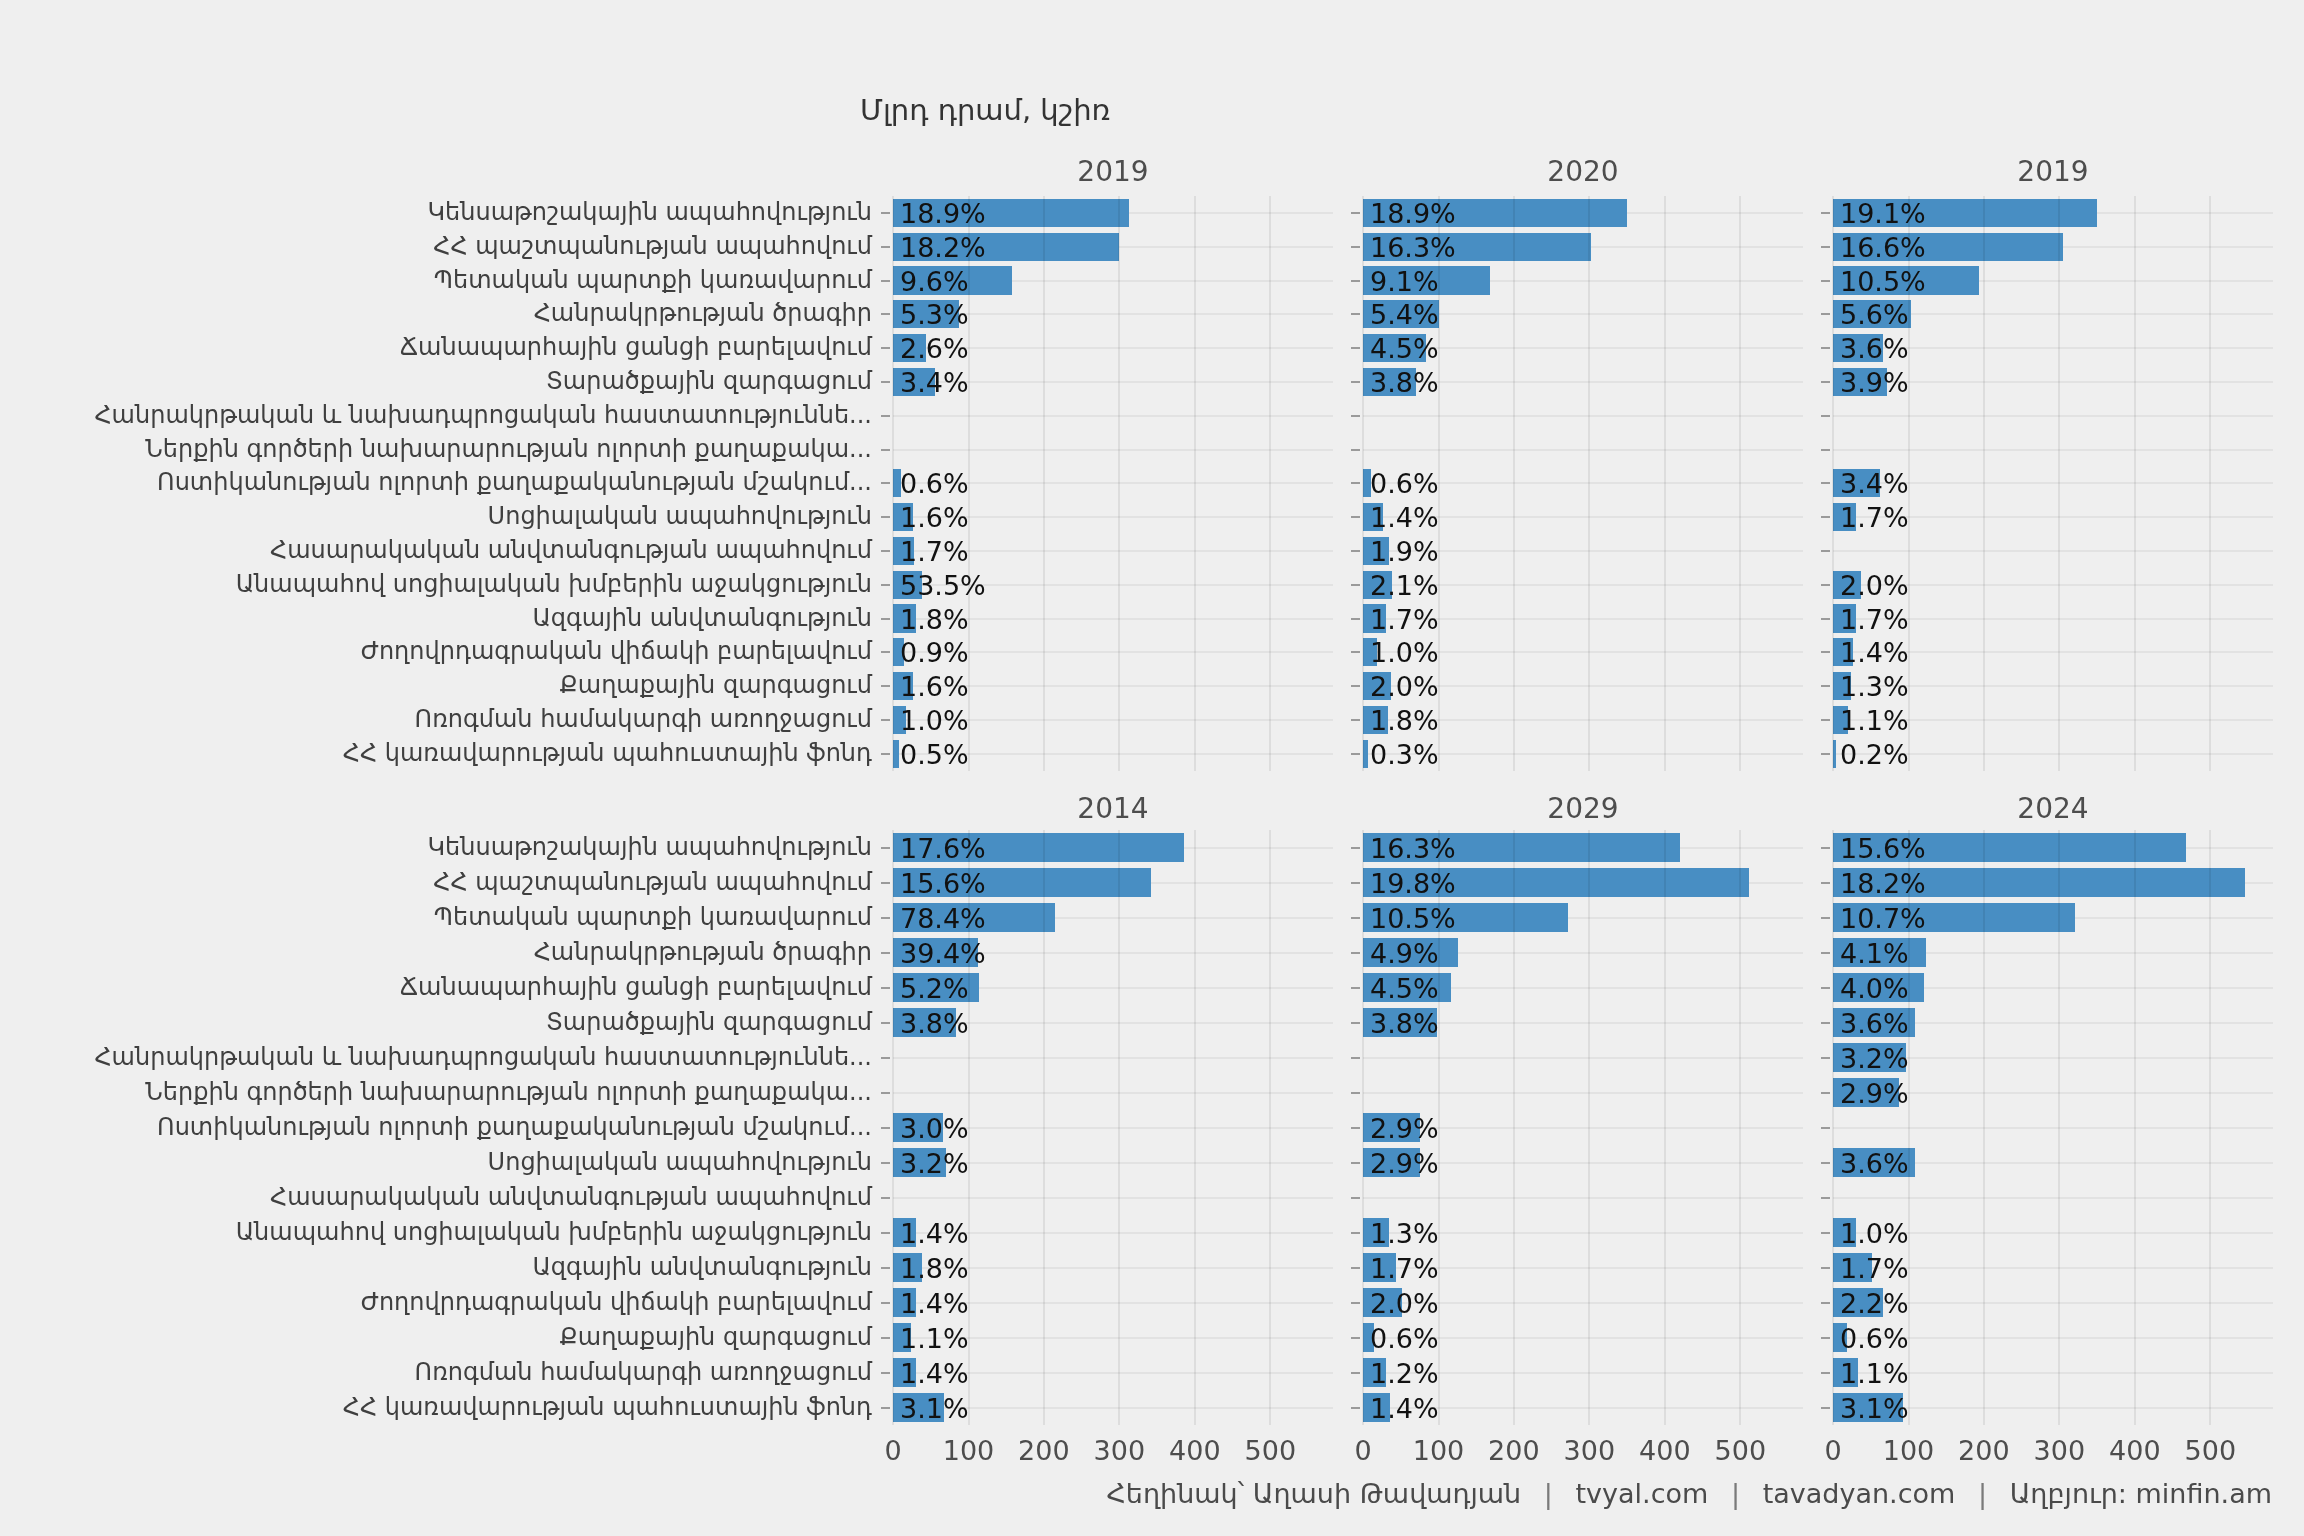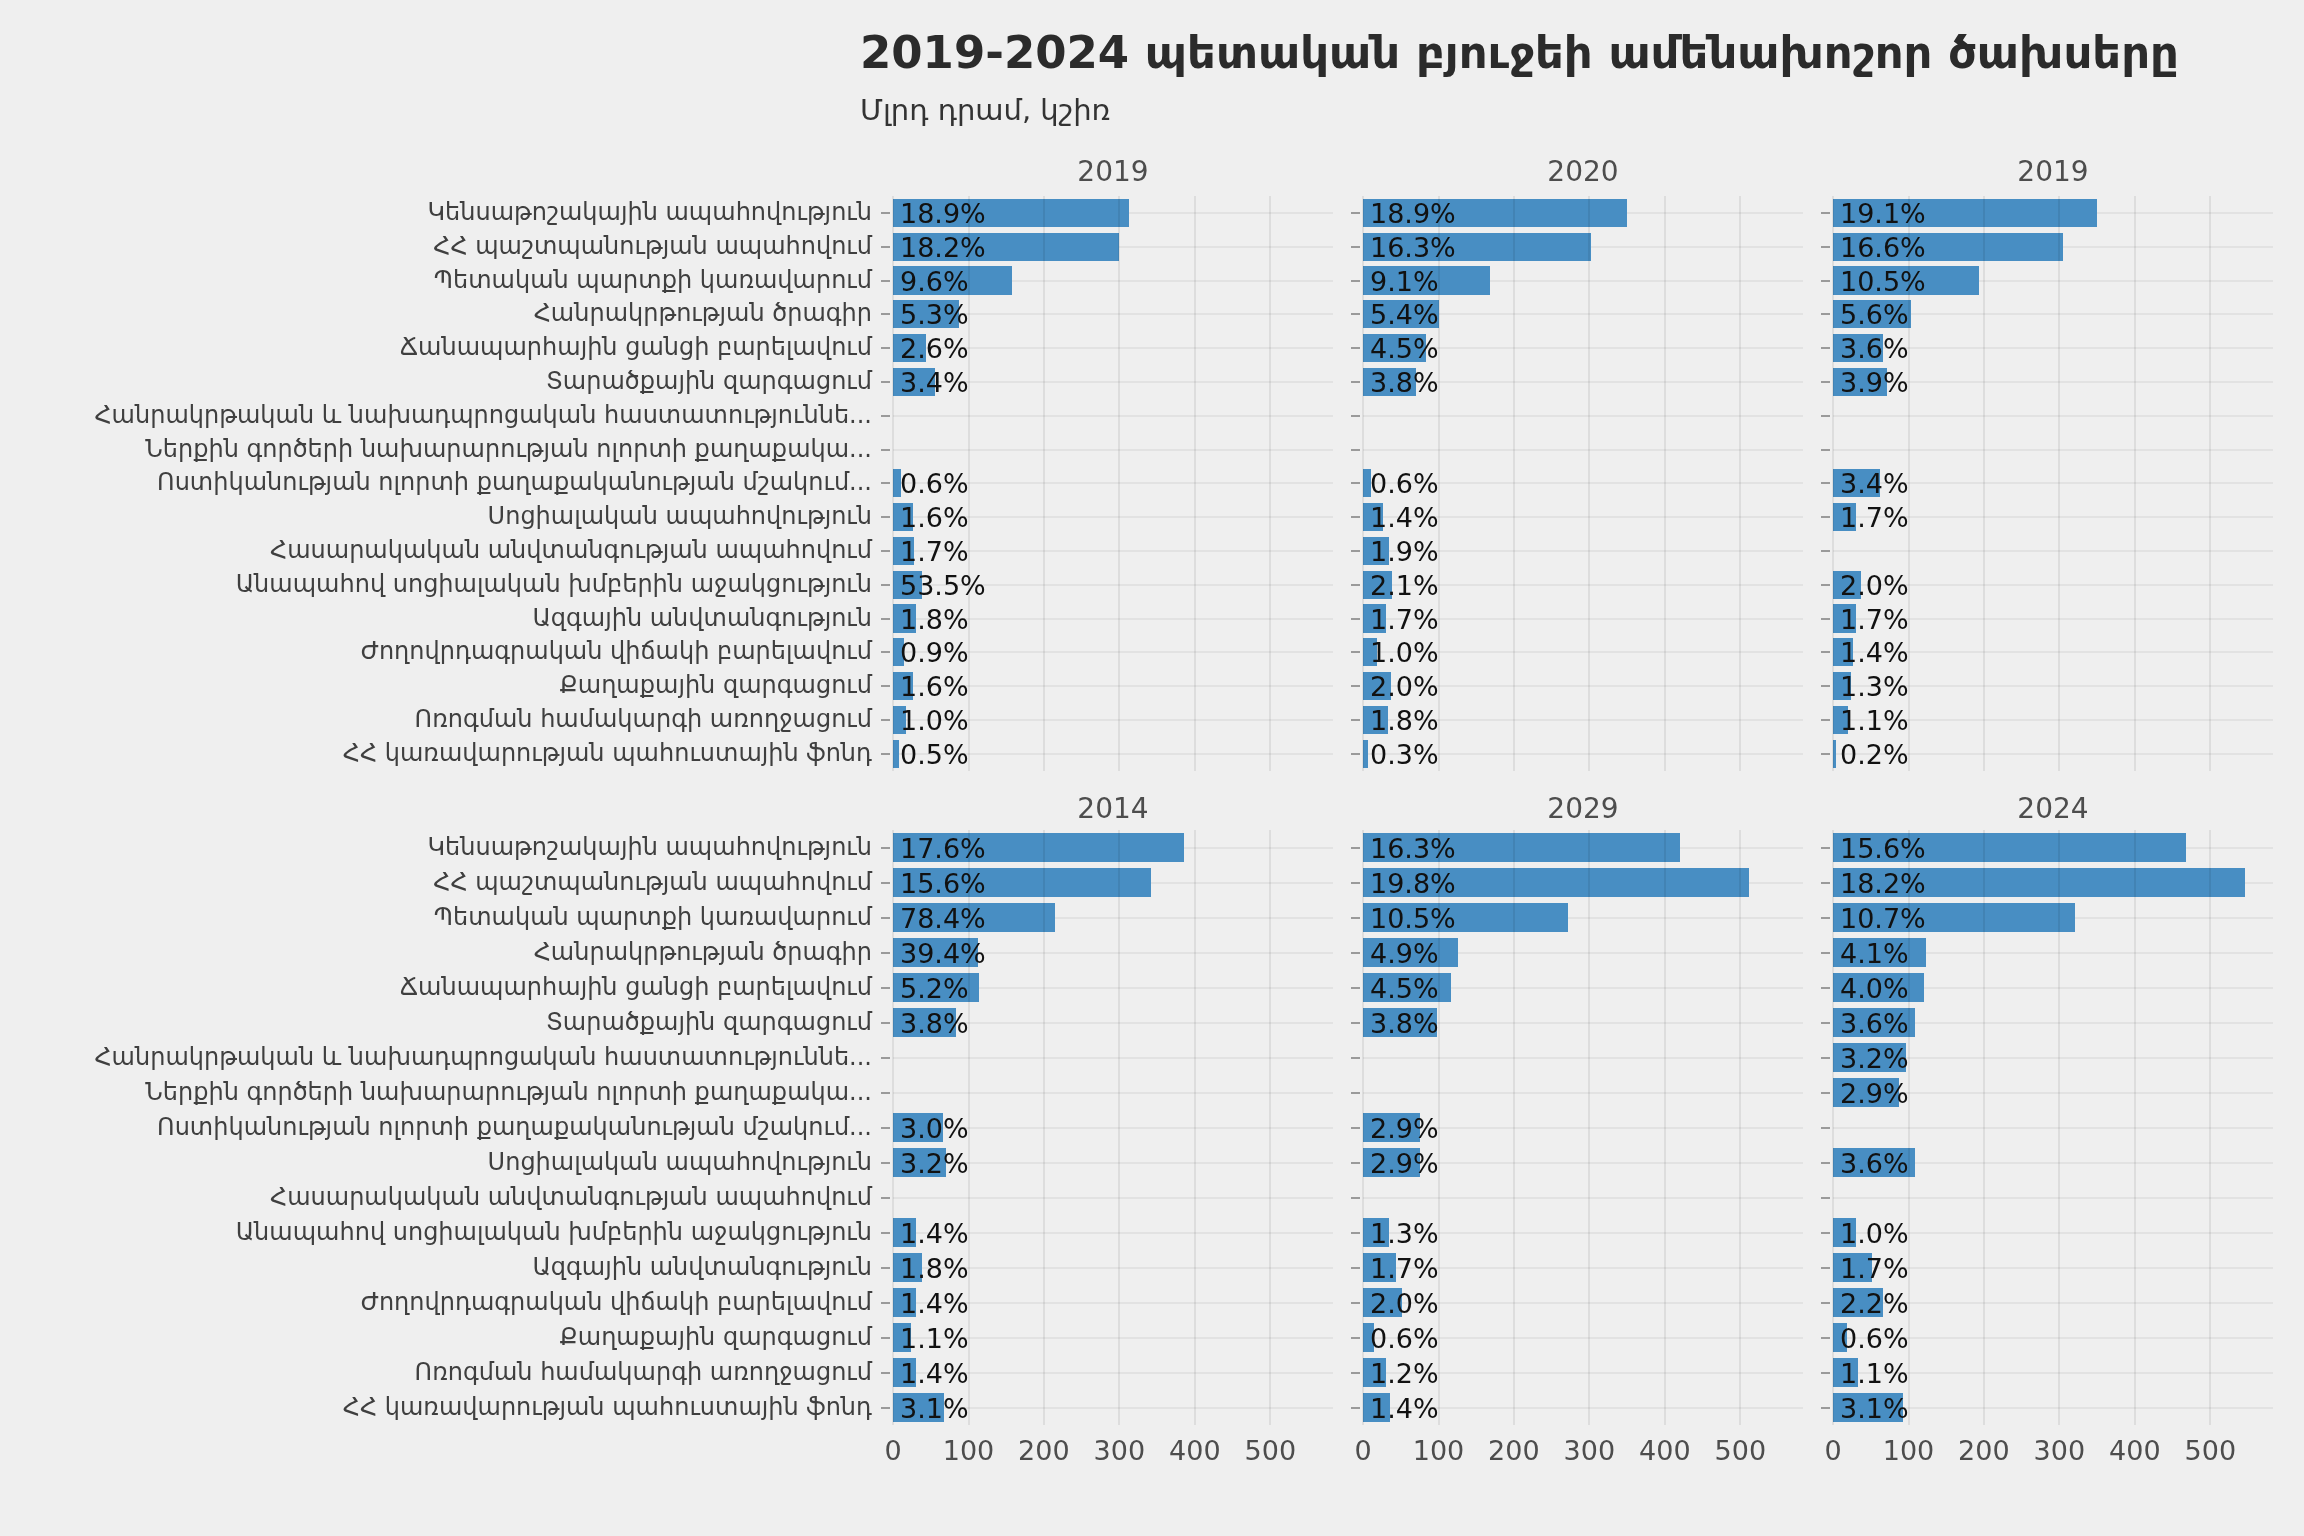--- a/index.html
+++ b/index.html
@@ -19,21 +19,20 @@
   .ytick{background:#9a9a9a;height:2px;width:9px;}
   .axis-num{font-size:27px;color:#4d4d4d;text-align:center;}
   .footer{font-size:27px;color:#4a4a4a;white-space:nowrap;}
   .footer span{margin-left:14px;}
   .footer .sep{color:#7a7a7a;margin:0 14px;}
 </style>
 </head>
 <body>
 
 <div id="canvas">
-  <div class="abs title" style="left:860px;top:26px;">2019-2024 պետական բյուջեի ամենախոշոր ծախսերը</div>
   <div class="abs subtitle" style="left:860px;top:93px;">Մլրդ դրամ, կշիռ</div>
 
   <div id="chart-area">
       <div class="abs cat-label" style="left:20px;width:852px;top:198.9px;">Կենսաթոշակային ապահովություն</div>
       <div class="abs cat-label" style="left:20px;width:852px;top:232.7px;">ՀՀ պաշտպանության ապահովում</div>
       <div class="abs cat-label" style="left:20px;width:852px;top:266.5px;">Պետական պարտքի կառավարում</div>
       <div class="abs cat-label" style="left:20px;width:852px;top:300.3px;">Հանրակրթության ծրագիր</div>
       <div class="abs cat-label" style="left:20px;width:852px;top:334.1px;">Ճանապարհային ցանցի բարելավում</div>
       <div class="abs cat-label" style="left:20px;width:852px;top:367.9px;">Տարածքային զարգացում</div>
       <div class="abs cat-label" style="left:20px;width:852px;top:401.7px;">Հանրակրթական և նախադպրոցական հաստատություննե...</div>
@@ -509,13 +508,22 @@
         <div class="abs pct-label" style="left:7px;top:564.5px;z-index:4;">3.1%</div>
       </div>
       <div class="abs axis-num" style="left:1793.0px;width:80px;top:1435.0px;">0</div>
       <div class="abs axis-num" style="left:1868.5px;width:80px;top:1435.0px;">100</div>
       <div class="abs axis-num" style="left:1943.9px;width:80px;top:1435.0px;">200</div>
       <div class="abs axis-num" style="left:2019.4px;width:80px;top:1435.0px;">300</div>
       <div class="abs axis-num" style="left:2094.9px;width:80px;top:1435.0px;">400</div>
       <div class="abs axis-num" style="left:2170.4px;width:80px;top:1435.0px;">500</div>
     </div>
 
+  <div class="abs footer" style="right:32px;top:1478px;">
+    <span style="margin-left:0;">Հեղինակ՝ Աղասի Թավադյան</span>
+    <span class="sep">|</span>
+    <span style="margin-left:0;">tvyal.com</span>
+    <span class="sep">|</span>
+    <span style="margin-left:0;">tavadyan.com</span>
+    <span class="sep">|</span>
+    <span style="margin-left:0;">Աղբյուր: minfin.am</span>
+  </div>
 </div>
 
 </body></html>

